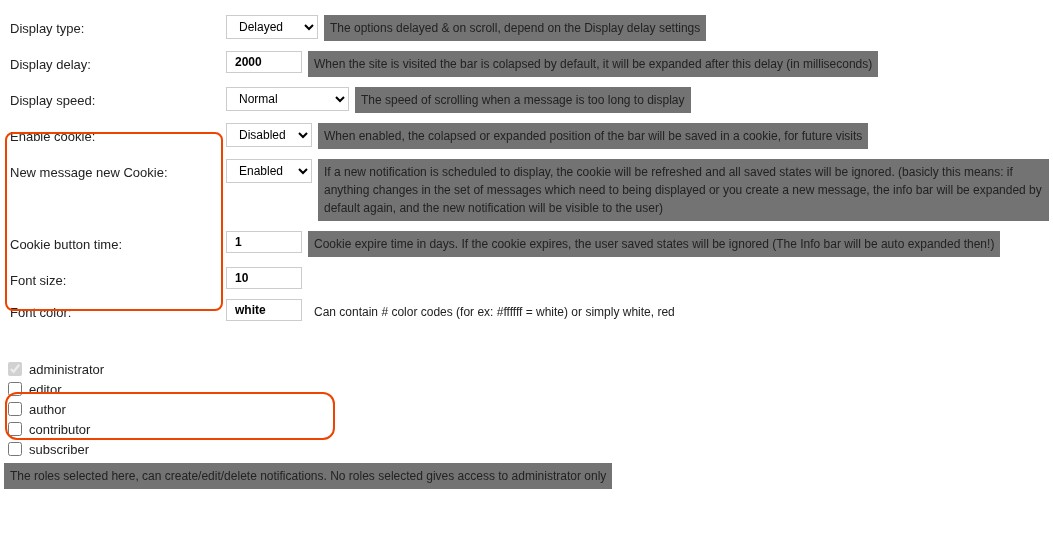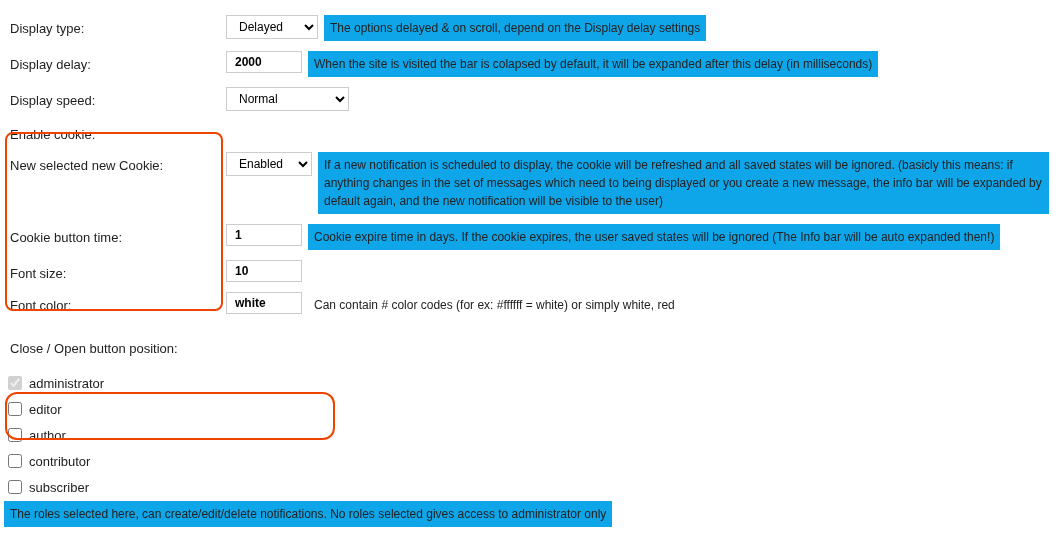--- a/index.html
+++ b/index.html
@@ -42,38 +42,38 @@
   input[type="text"] {
     width: 58px;
     font-weight: bold;
   }
   .hint {
     padding: 4px 6px;
     line-height: 1.5;
     font-size: 12px;
   }
   .hint.yellow {
-    background: #0ea5e9;
+    background: #737373;
   }
   .redbox1 {
     position: absolute;
     border: 2px solid #e40;
     border-radius: 8px;
     pointer-events: none;
   }
   .redbox2 {
     position: absolute;
     border: 2px solid #e40;
     border-radius: 12px;
     pointer-events: none;
   }
   .roles {
     display: flex;
     flex-direction: column;
-    gap: 6px;
+    gap: 0;
   }
   .role-item {
     display: flex;
     align-items: center;
     gap: 4px;
   }
   .role-item input {
     width: 14px;
     height: 14px;
   }
@@ -101,29 +101,36 @@
     <span class="hint yellow">When the site is visited the bar is colapsed by default, it will be expanded after this delay (in milliseconds)</span>
   </div>
 </div>
 
 <div class="row">
   <div class="label">Display speed:</div>
   <div class="ctrl">
     <select style="width:123px;">
       <option>Normal</option>
     </select>
+    <span class="hint yellow">The speed of scrolling when a message is too long to display</span>
   </div>
 </div>
 
 <div class="row">
   <div class="label">Enable cookie:</div>
+  <div class="ctrl">
+    <select>
+      <option>Disabled</option>
+    </select>
+    <span class="hint yellow">When enabled, the colapsed or expanded position of the bar will be saved in a cookie, for future visits</span>
+  </div>
 </div>
 
 <div class="row">
-  <div class="label">New selected new Cookie:</div>
+  <div class="label">New message new Cookie:</div>
   <div class="ctrl">
     <select>
       <option>Enabled</option>
     </select>
     <span class="hint yellow" style="flex:1; max-width:810px;">If a new notification is scheduled to display, the cookie will be refreshed and all saved states will be ignored. (basicly this means: if anything changes in the set of messages which need to being displayed or you create a new message, the info bar will be expanded by default again, and the new notification will be visible to the user)</span>
   </div>
 </div>
 
 <div class="row">
   <div class="label">Cookie button time:</div>
@@ -142,21 +149,20 @@
 
 <div class="row">
   <div class="label">Font color:</div>
   <div class="ctrl">
     <input type="text" value="white" style="">
     <span class="hint">Can contain # color codes (for ex: #ffffff = white) or simply white, red</span>
   </div>
 </div>
 
 <div class="row" style="padding-top:10px; padding-bottom:10px;">
-  <div class="label" style="width:246px;">Close / Open button position:</div>
 </div>
 
 <div class="row">
   <div class="ctrl-block">
     <div class="roles">
       <label class="role-item">
         <input type="checkbox" checked="" disabled="" style="">
         <span>administrator</span>
       </label>
       <label class="role-item">

